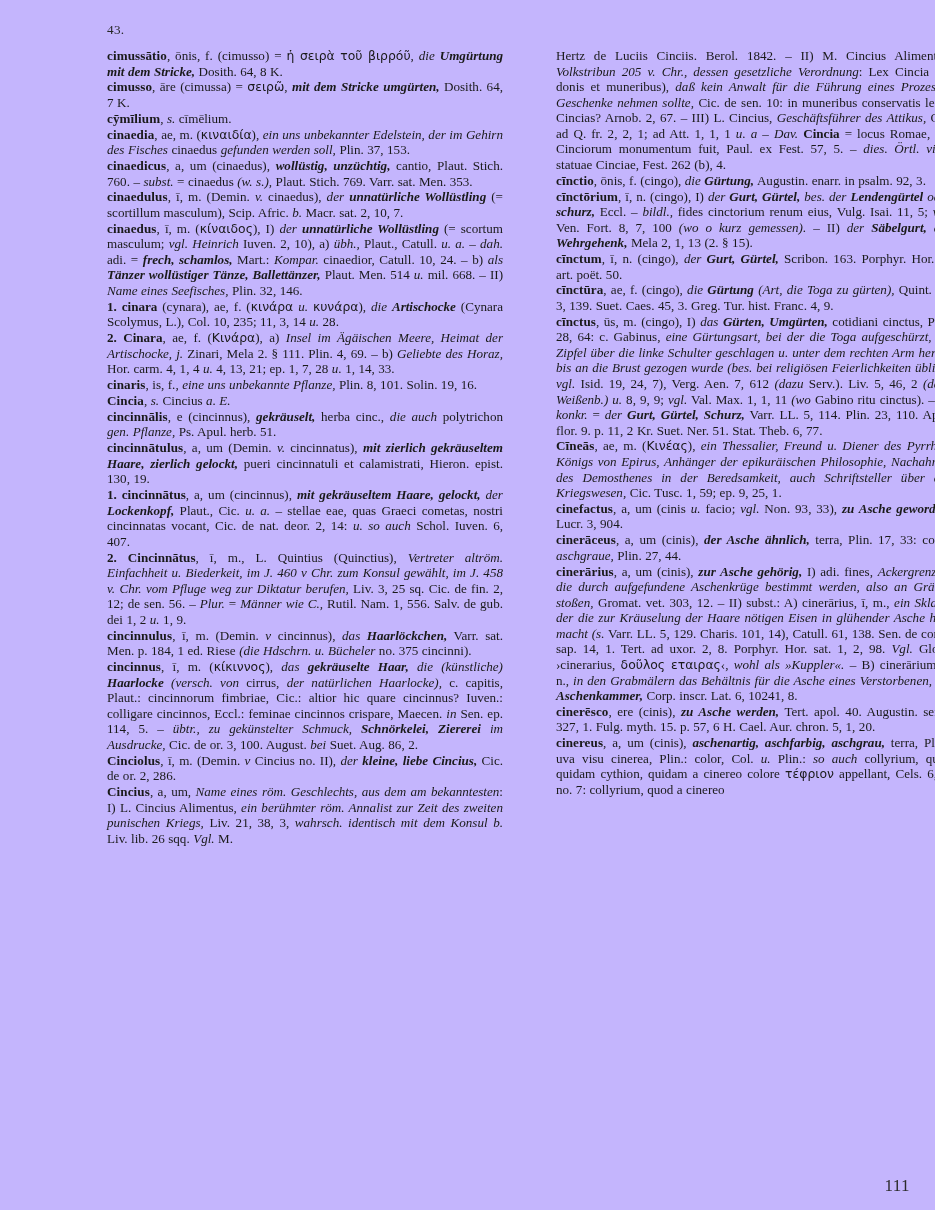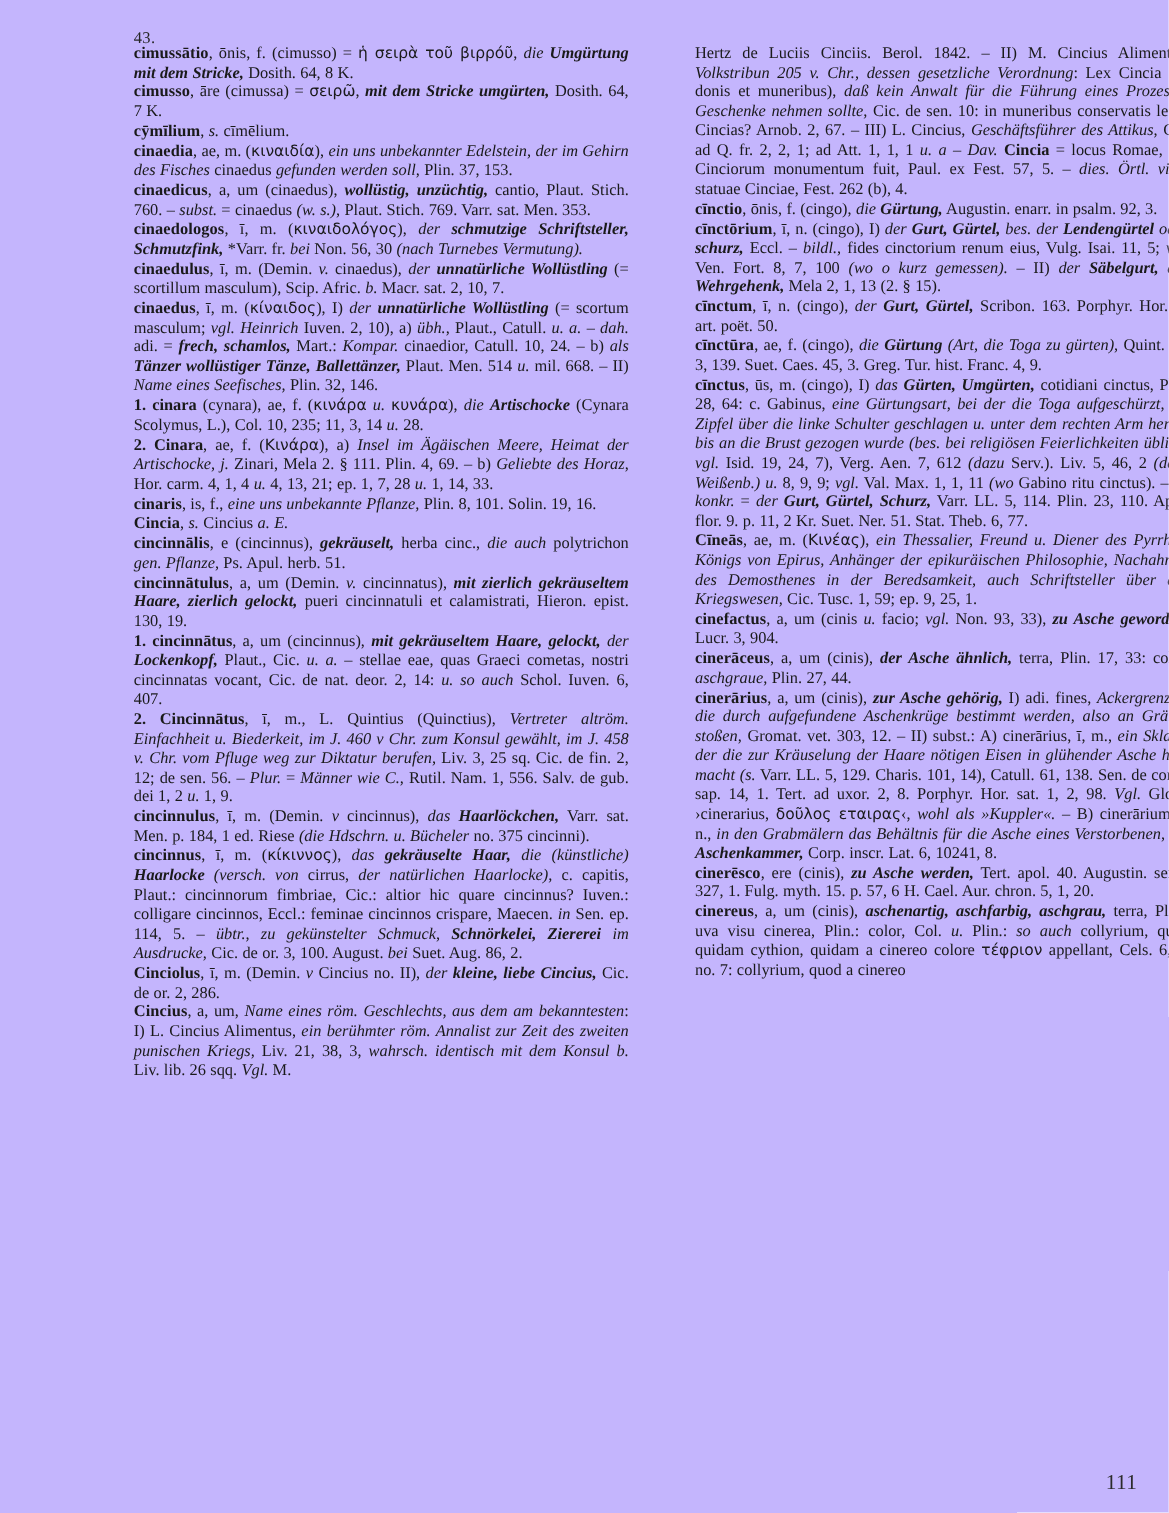--- a/index.html
+++ b/index.html
@@ -35,21 +35,21 @@
     position: absolute;
     right: 25px;
     bottom: 14px;
     font-size: 17px;
     color: #2b2b2b;
     letter-spacing: 0.4px;
   }
   .columns {
     position: absolute;
     left: 0;
-    top: 34px;
+    top: 48px;
     width: 935px;
     height: 1150px;
   }
   .col {
     position: absolute;
     top: 0;
     width: 396px;
   }
   .col-left  { left: 107px; }
   .col-right { left: 516px; margin-left: 40px; }
@@ -80,21 +80,20 @@
 
   <div class="folio">43.</div>
 
   <div class="columns">
     <div class="col col-left">
         <p class="entry"><span class="hw">cimussātio</span>, ōnis, f. (cimusso) = <span class="gr">ἡ σειρὰ τοῦ βιρρόῦ</span>, <i>die</i> <span class="bi">Umgürtung mit dem Stricke,</span> Dosith. 64, 8 K.</p>
         <p class="entry"><span class="hw">cimusso</span>, āre (cimussa) = <span class="gr">σειρῶ</span>, <span class="bi">mit dem Stricke umgürten,</span> Dosith. 64, 7 K.</p>
         <p class="entry"><span class="hw">cȳmīlium</span>, <i>s.</i> cīmēlium.</p>
         <p class="entry"><span class="hw">cinaedia</span>, ae, m. (<span class="gr">κιναιδία</span>), <i>ein uns unbekannter Edelstein, der im Gehirn des Fisches</i> cinaedus <i>gefunden werden soll,</i> Plin. 37, 153.</p>
         <p class="entry"><span class="hw">cinaedicus</span>, a, um (cinaedus), <span class="bi">wollüstig, unzüchtig,</span> cantio, Plaut. Stich. 760. – <i>subst.</i> = cinaedus <i>(w. s.),</i> Plaut. Stich. 769. Varr. sat. Men. 353.</p>
-        <p class="entry"><span class="hw">cinaedologos</span>, ī, m. (<span class="gr">κιναιδολόγος</span>), <i>der</i> <span class="bi">schmutzige Schriftsteller, Schmutzfink,</span> *Varr. fr. <i>bei</i> Non. 56, 30 <i>(nach Turnebes Vermutung).</i></p>
         <p class="entry"><span class="hw">cinaedulus</span>, ī, m. (Demin. <i>v.</i> cinaedus), <i>der</i> <span class="bi">unnatürliche Wollüstling</span> (= scortillum masculum), Scip. Afric. <i>b.</i> Macr. sat. 2, 10, 7.</p>
         <p class="entry"><span class="hw">cinaedus</span>, ī, m. (<span class="gr">κίναιδος</span>), I) <i>der</i> <span class="bi">unnatürliche Wollüstling</span> (= scortum masculum; <i>vgl. Heinrich</i> Iuven. 2, 10), a) <i>übh.,</i> Plaut., Catull. <i>u. a. – dah.</i> adi. = <span class="bi">frech, schamlos,</span> Mart.: <i>Kompar.</i> cinaedior, Catull. 10, 24. – b) <i>als</i> <span class="bi">Tänzer wollüstiger Tänze, Ballettänzer,</span> Plaut. Men. 514 <i>u.</i> mil. 668. – II) <i>Name eines Seefisches,</i> Plin. 32, 146.</p>
         <p class="entry"><b>1. cinara</b> (cynara), ae, f. (<span class="gr">κινάρα</span> <i>u.</i> <span class="gr">κυνάρα</span>), <i>die</i> <span class="bi">Artischocke</span> (Cynara Scolymus, L.), Col. 10, 235; 11, 3, 14 <i>u.</i> 28.</p>
         <p class="entry"><b>2. Cinara</b>, ae, f. (<span class="gr">Κινάρα</span>), a) <i>Insel im Ägäischen Meere, Heimat der Artischocke, j.</i> Zinari, Mela 2. § 111. Plin. 4, 69. – b) <i>Geliebte des Horaz,</i> Hor. carm. 4, 1, 4 <i>u.</i> 4, 13, 21; ep. 1, 7, 28 <i>u.</i> 1, 14, 33.</p>
         <p class="entry"><span class="hw">cinaris</span>, is, f., <i>eine uns unbekannte Pflanze,</i> Plin. 8, 101. Solin. 19, 16.</p>
         <p class="entry"><span class="hw">Cincia</span>, <i>s.</i> Cincius <i>a. E.</i></p>
         <p class="entry"><span class="hw">cincinnālis</span>, e (cincinnus), <span class="bi">gekräuselt,</span> herba cinc., <i>die auch</i> polytrichon <i>gen. Pflanze,</i> Ps. Apul. herb. 51.</p>
         <p class="entry"><span class="hw">cincinnātulus</span>, a, um (Demin. <i>v.</i> cincinnatus), <span class="bi">mit zierlich gekräuseltem Haare, zierlich gelockt,</span> pueri cincinnatuli et calamistrati, Hieron. epist. 130, 19.</p>
         <p class="entry"><b>1. cincinnātus</b>, a, um (cincinnus), <span class="bi">mit gekräuseltem Haare, gelockt,</span> <i>der</i> <span class="bi">Lockenkopf,</span> Plaut., Cic. <i>u. a.</i> – stellae eae, quas Graeci cometas, nostri cincinnatas vocant, Cic. de nat. deor. 2, 14: <i>u. so auch</i> Schol. Iuven. 6, 407.</p>
         <p class="entry"><b>2. Cincinnātus</b>, ī, m., L. Quintius (Quinctius), <i>Vertreter altröm. Einfachheit u. Biederkeit, im J. 460 v Chr. zum Konsul gewählt, im J. 458 v. Chr. vom Pfluge weg zur Diktatur berufen,</i> Liv. 3, 25 sq. Cic. de fin. 2, 12; de sen. 56. – <i>Plur.</i> = <i>Männer wie C.,</i> Rutil. Nam. 1, 556. Salv. de gub. dei 1, 2 <i>u.</i> 1, 9.</p>

